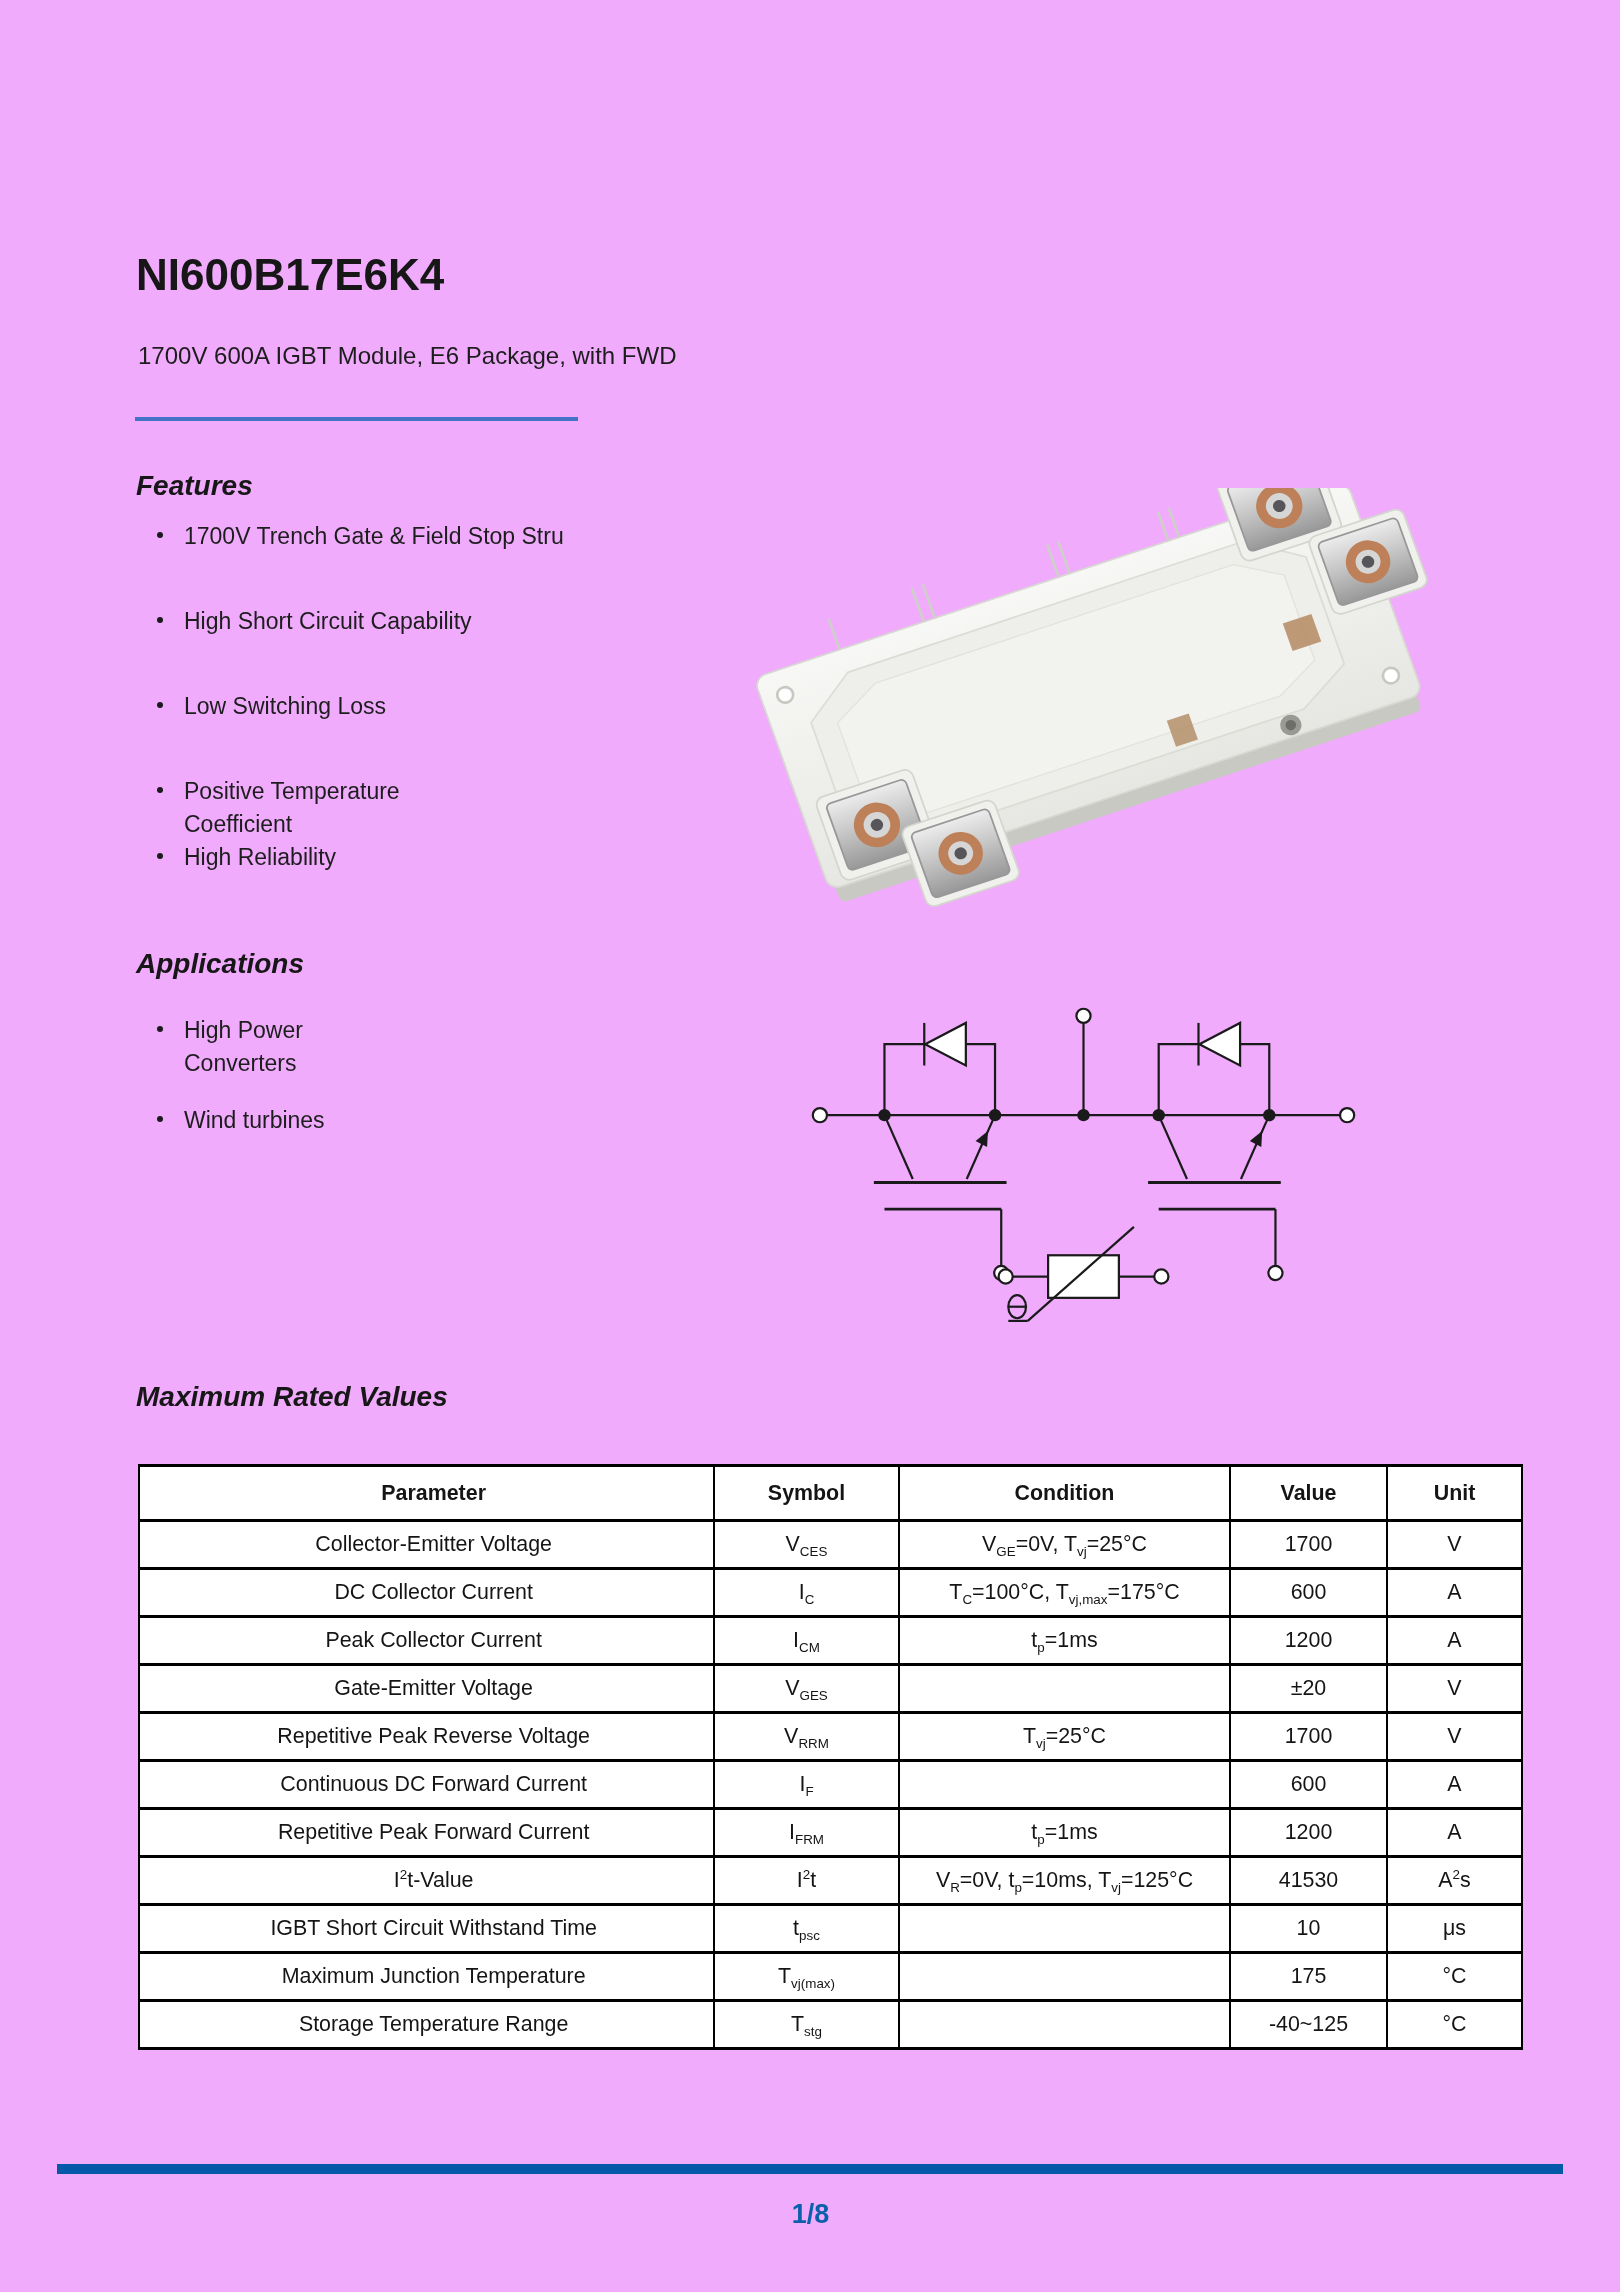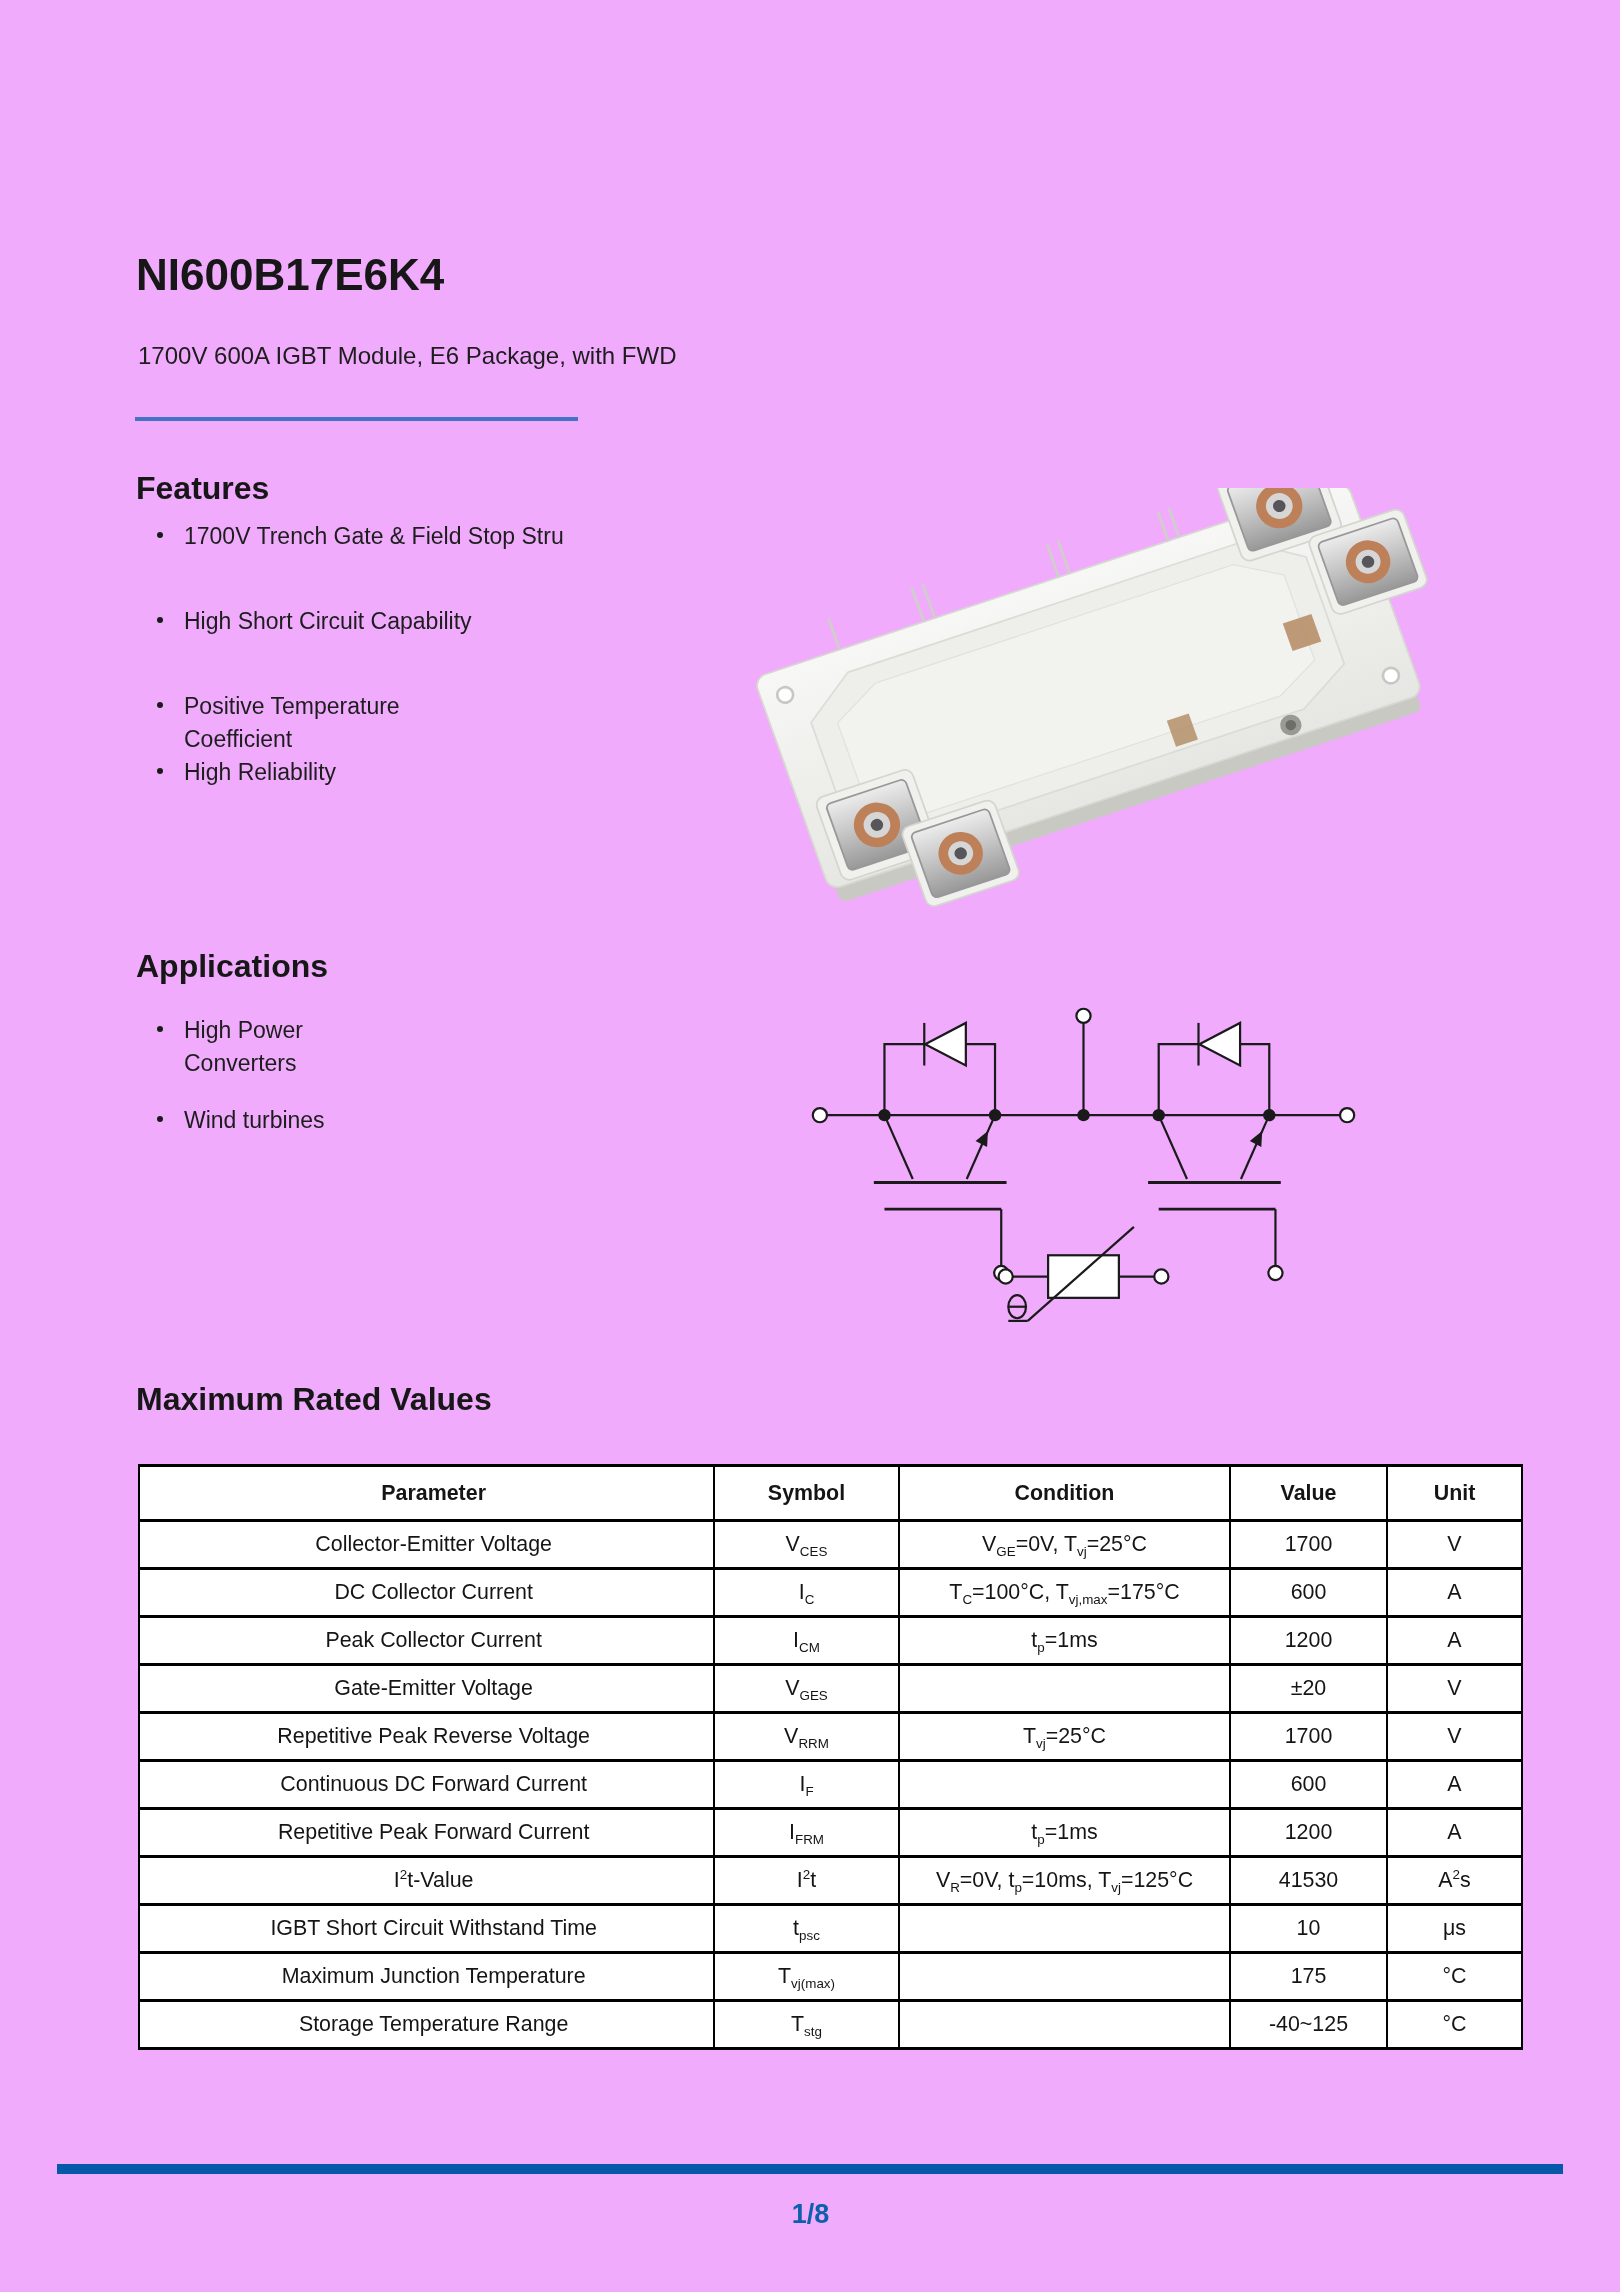--- a/index.html
+++ b/index.html
@@ -5,21 +5,21 @@
   * { margin:0; padding:0; box-sizing:border-box; }
   html,body { background:#ffffff; }
   #page {
     position:relative; width:1621px; height:2293px; background:#f0abfc;
     font-family:"Liberation Sans", sans-serif; color:#1a1a1a; overflow:hidden;
   }
   .abs { position:absolute; }
   .doc-title { left:136px; top:250px; font-size:44px; font-weight:700; color:#171717; }
   .doc-subtitle { left:138px; top:342px; font-size:24px; color:#1d1d1d; }
   .divider { left:135px; top:417px; width:443px; height:3.6px; }
-  .section-heading { font-size:32px; font-weight:700; color:#171717; }
+  .section-heading { font-size:28px; font-weight:700; color:#171717;font-style:italic; }
   .features-heading { left:136px; top:470px; }
   .applications-heading { left:136px; top:948px; }
   .table-heading { left:136px; top:1381px; }
   ul.bullets { left:143px; list-style:none; }
   .features-list { top:520px; width:570px; }
   .applications-list { top:1014px; width:356px; }
   .bullet-item { position:relative; padding-left:41px; font-size:23px; line-height:33px; color:#1d1d1d; margin-bottom:52px; }
   .bullet-item .dot { position:absolute; left:14.3px; top:11.6px; width:6.2px; height:6.2px; border-radius:50%; background:#1a1a1a; }
   .feat-0 { width:519px; white-space:nowrap; overflow:hidden; }
   .feat-1, .feat-2, .feat-3 { white-space:nowrap; }
@@ -50,20 +50,21 @@
 <div id="page">
 
   <div class="abs doc-title">NI600B17E6K4</div>
   <div class="abs doc-subtitle">1700V 600A IGBT Module, E6 Package, with FWD</div>
   <div class="abs divider" style="background: rgb(68, 114, 196);"></div>
 
   <div class="abs section-heading features-heading">Features</div>
   <ul class="abs bullets features-list">
       <li class="bullet-item feat-0"><span class="dot"></span><span>1700V Trench Gate &amp; Field Stop Stru</span></li>
       <li class="bullet-item feat-1"><span class="dot"></span><span>High Short Circuit Capability</span></li>
+      <li class="bullet-item feat-2"><span class="dot"></span><span>Low Switching Loss</span></li>
       <li class="bullet-item feat-4"><span class="dot"></span><span>Positive Temperature Coefficient</span></li>
       <li class="bullet-item feat-3"><span class="dot"></span><span>High Reliability</span></li>
     </ul>
 
   <div class="abs section-heading applications-heading">Applications</div>
   <ul class="abs bullets applications-list">
       <li class="bullet-item app-0"><span class="dot"></span><span>High Power Converters</span></li>
       <li class="bullet-item app-1"><span class="dot"></span><span>Wind turbines</span></li>
     </ul>
 

